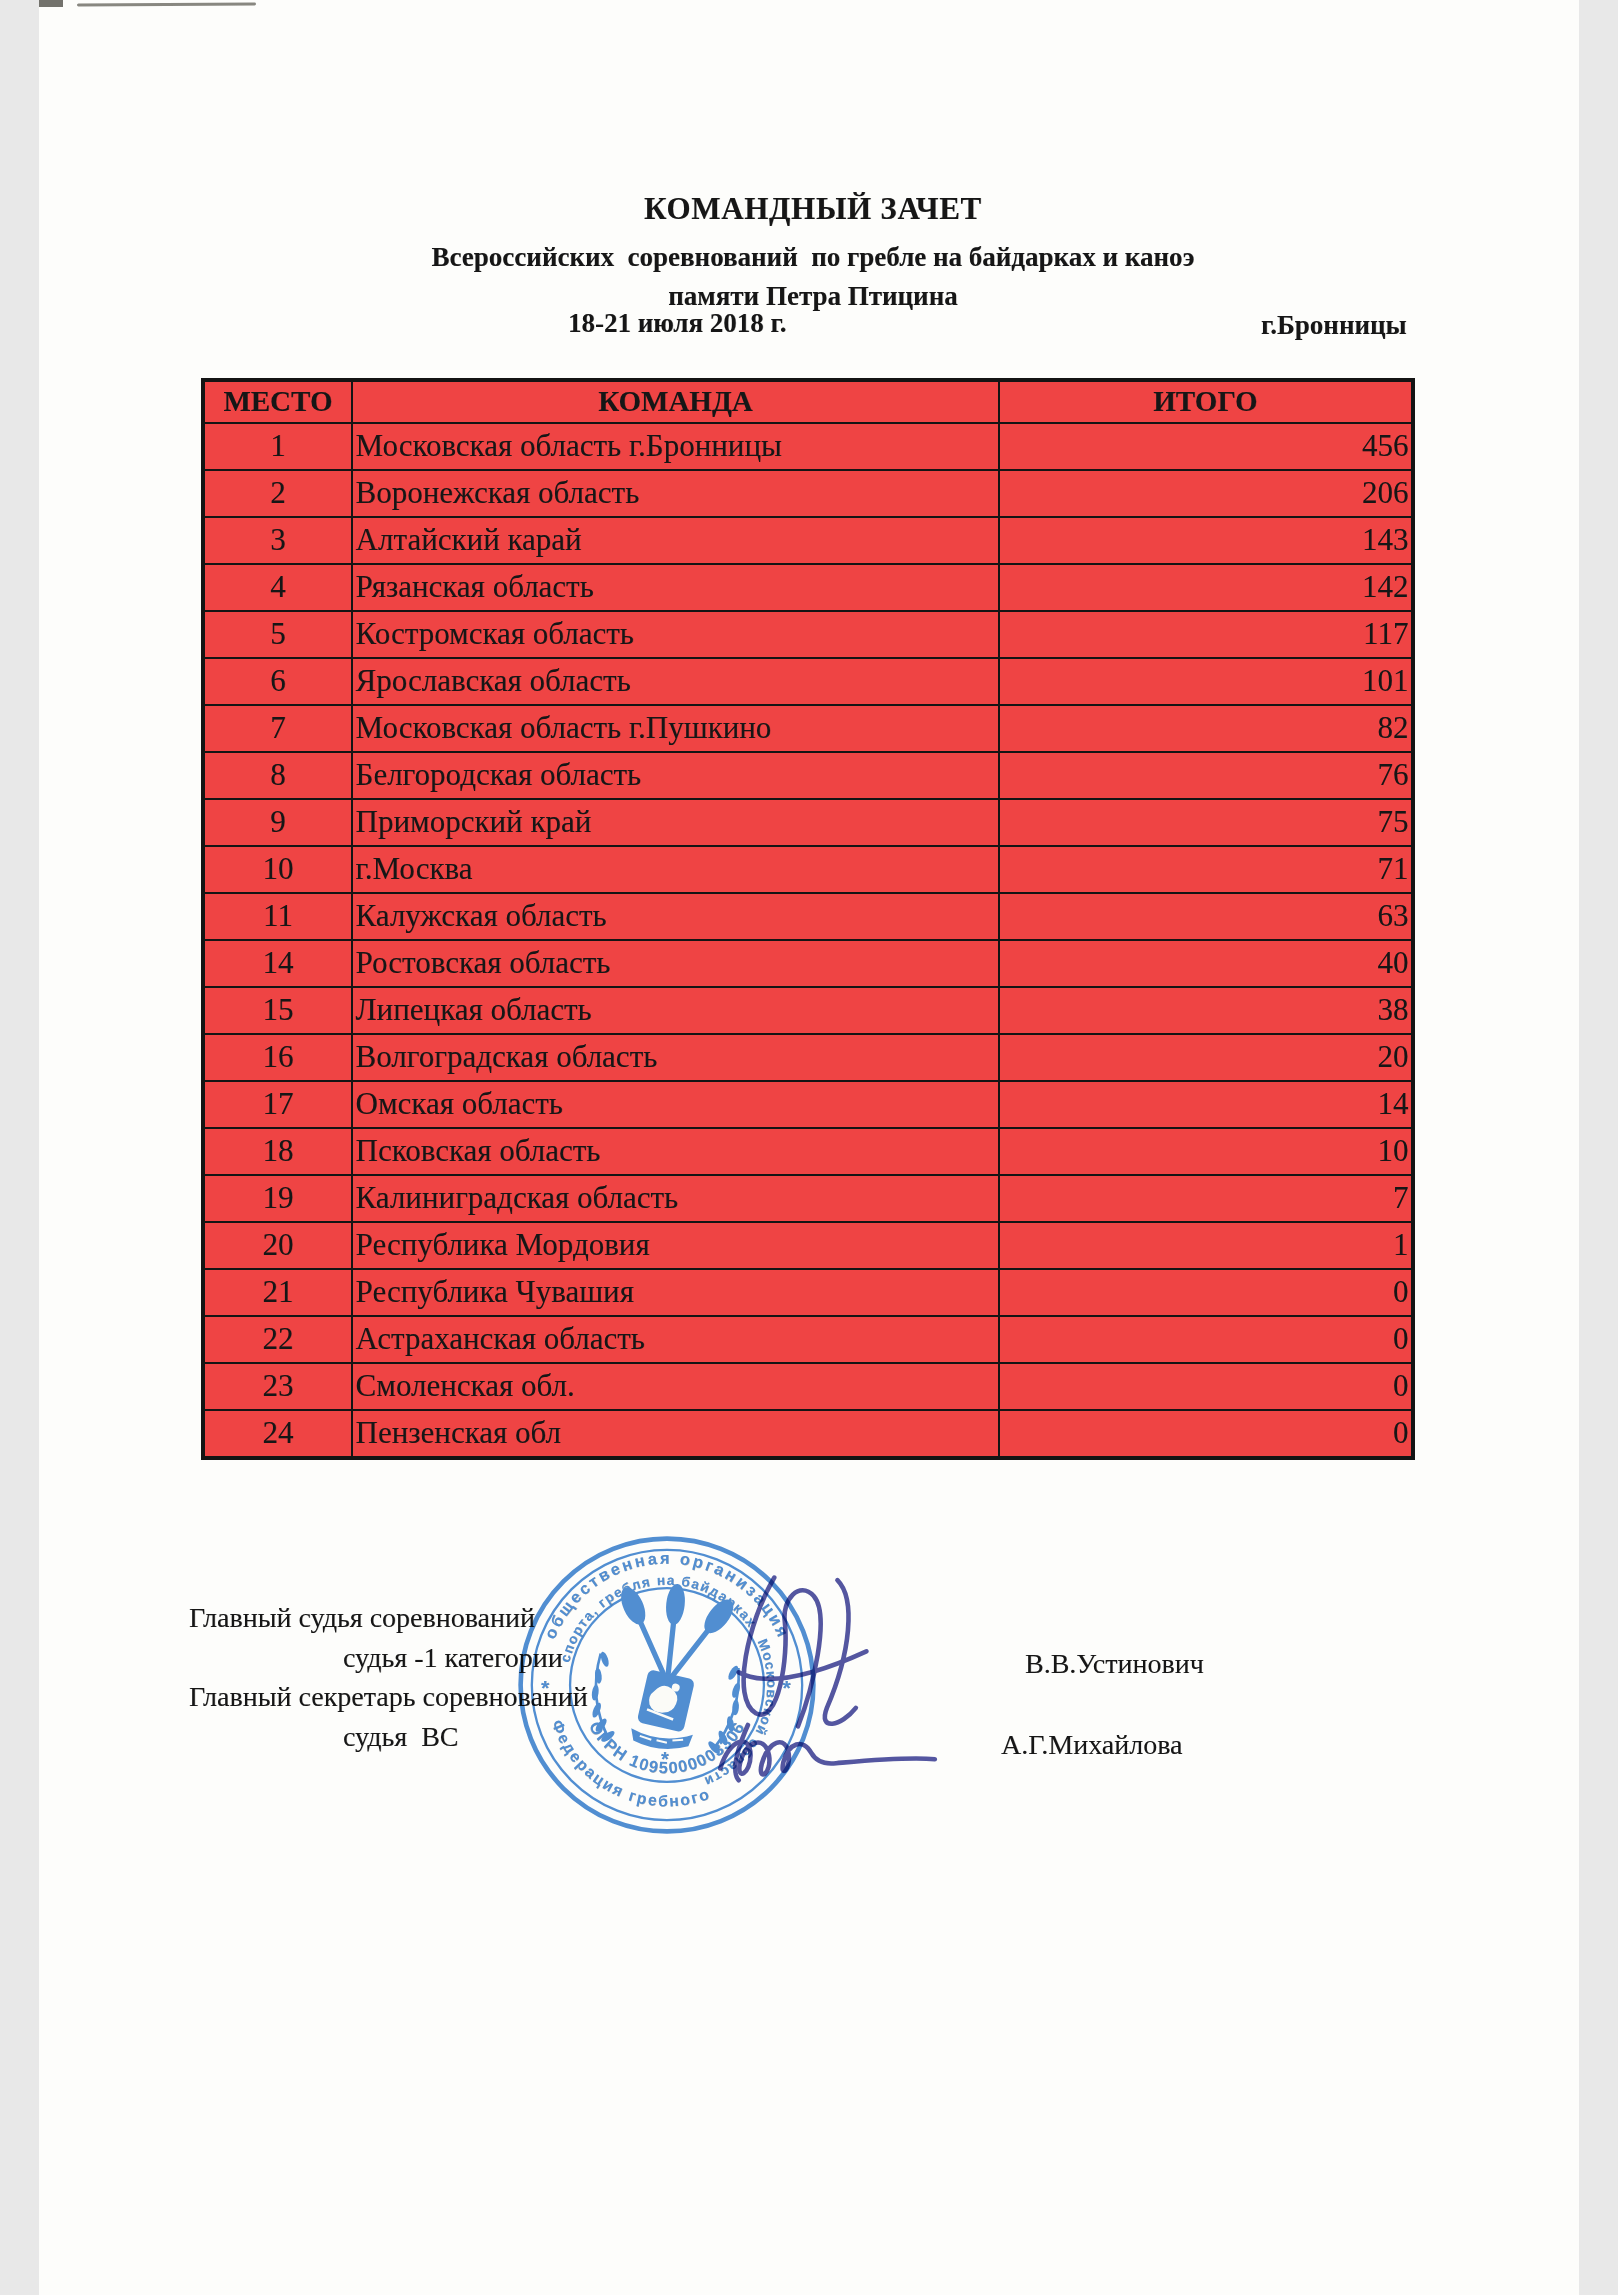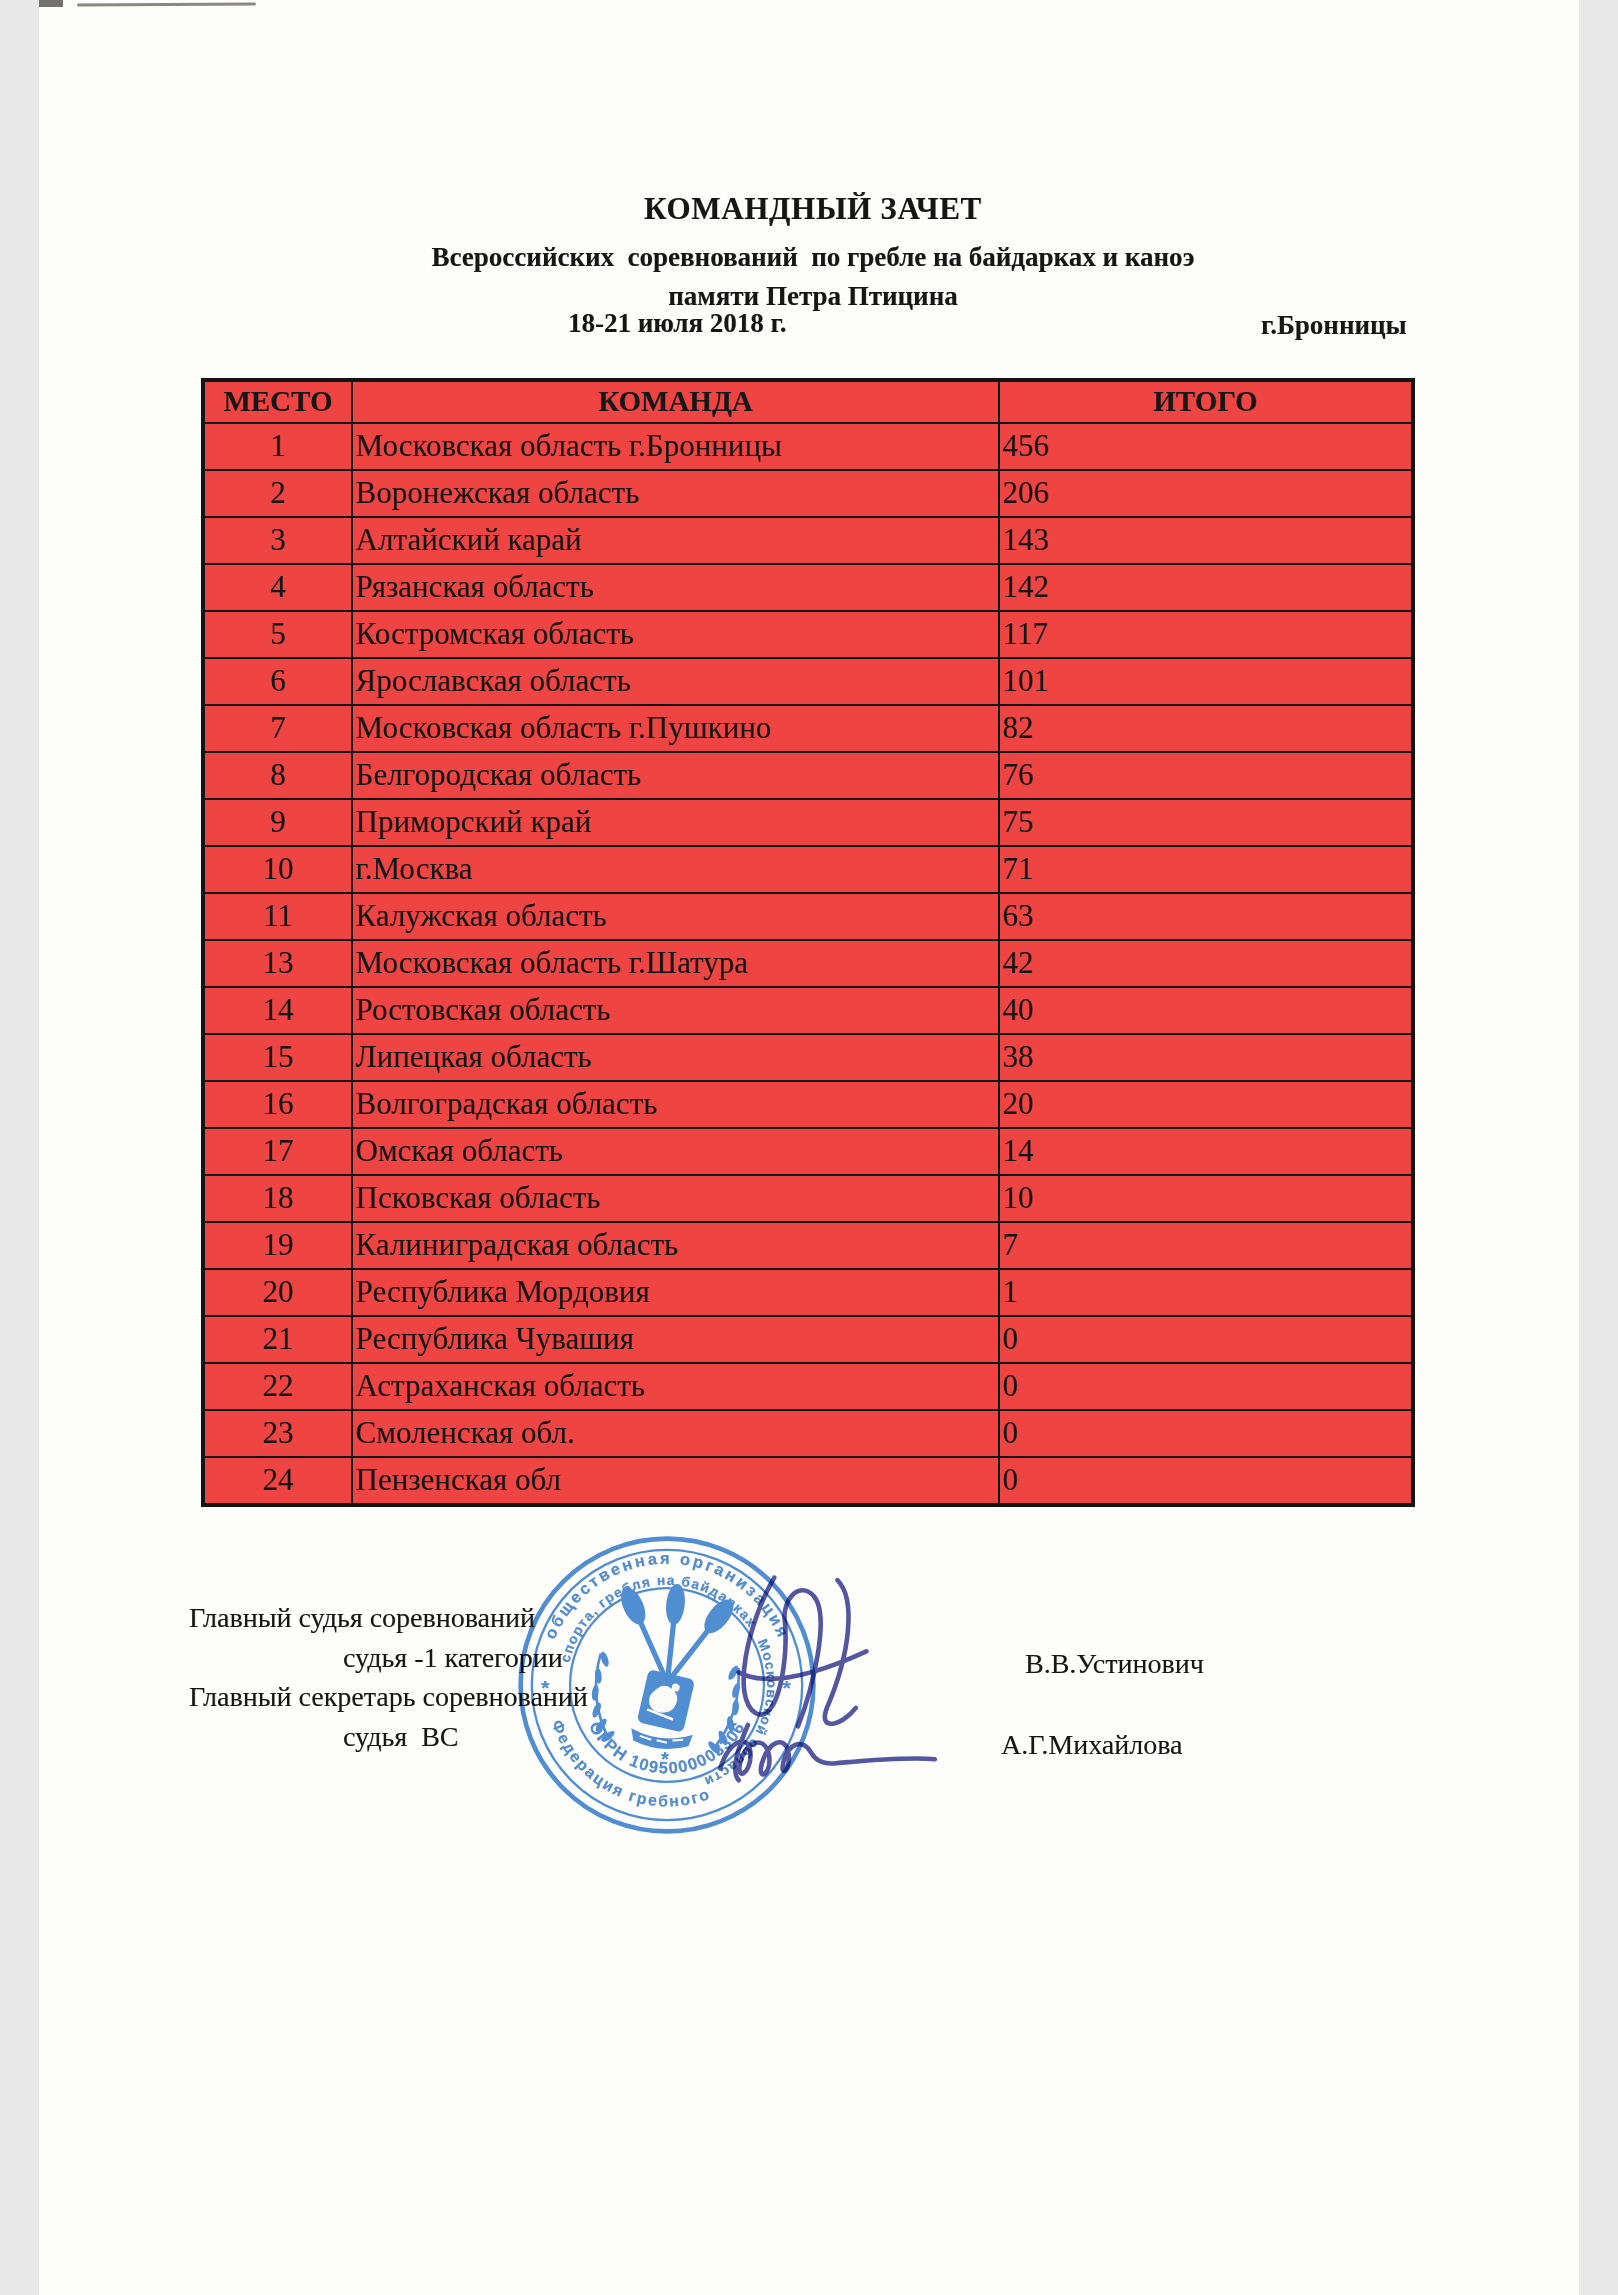--- a/index.html
+++ b/index.html
@@ -52,21 +52,21 @@
   table.results th, table.results td { border-top-width:2.6px; border-bottom-width:2.6px; }
   table.results th {
     height:37px;
     font-size:29px; font-weight:bold;
     text-align:center;
     padding:1.3px 2.6px;
   }
   table.results td { height:45px; padding:0 2.6px; font-size:31px; }
   td.place { text-align:center; font-size:30px; }
   td.team  { text-align:left; padding-left:12px;border-radius:12px; }
-  td.total { text-align:left; font-size:30px; padding-top:8px;margin-top:12px; }
+  td.total { text-align:right; font-size:30px; padding-top:8px;margin-top:12px; }
 
   
   .sig-line { position:absolute; font-size:28px; white-space:pre-wrap; }
   .sig-judge-title     { left:150px;  top:1602px; }
   .sig-judge-category  { left:304px;  top:1642px; }
   .sig-judge-name      { left:986px; top:1648px; }
   .sig-secretary-title { left:150px;  top:1681px; }
   .sig-secretary-cat   { left:304px;  top:1721px; }
   .sig-secretary-name  { left:962px; top:1729px;text-align:right; }
 
@@ -192,25 +192,20 @@
       <td class="total">71</td>
     </tr>
 
     <tr>
       <td class="place">11</td>
       <td class="team">Калужская область</td>
       <td class="total">63</td>
     </tr>
 
 
-    <tr>
-      <td class="place">13</td>
-      <td class="team">Московская область г.Шатура</td>
-      <td class="total">42</td>
-    </tr>
 
     <tr>
       <td class="place">14</td>
       <td class="team">Ростовская область</td>
       <td class="total">40</td>
     </tr>
 
     <tr>
       <td class="place">15</td>
       <td class="team">Липецкая область</td>

